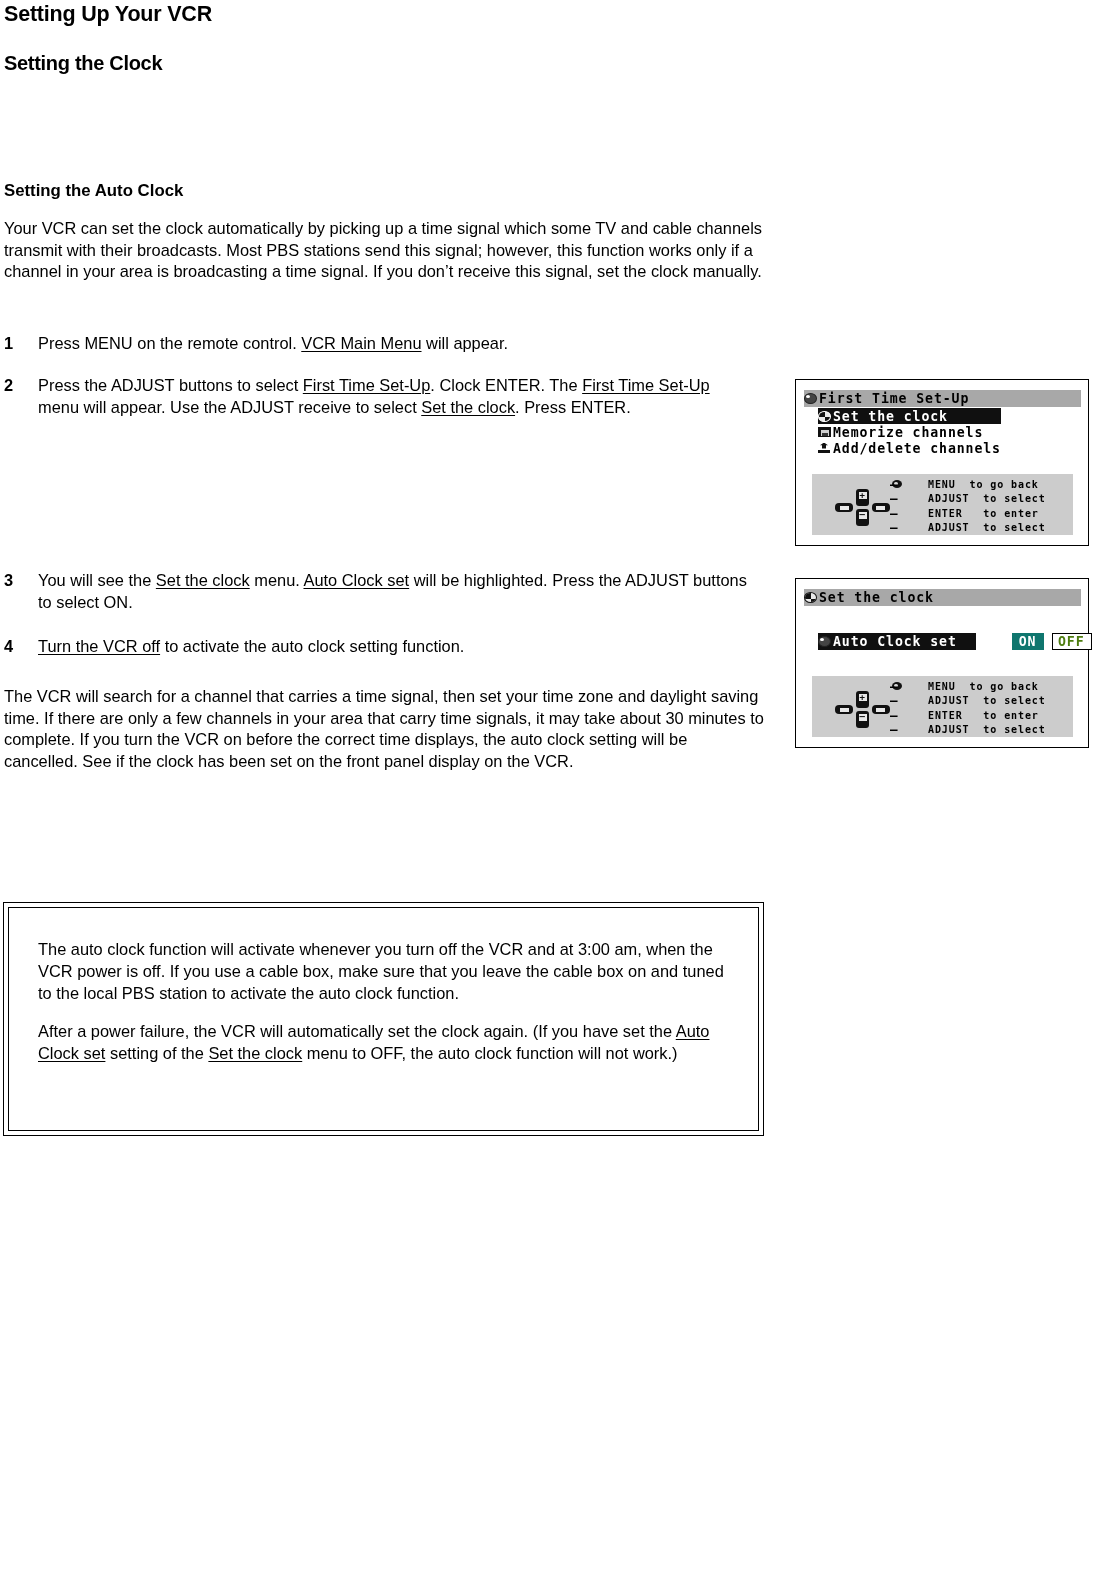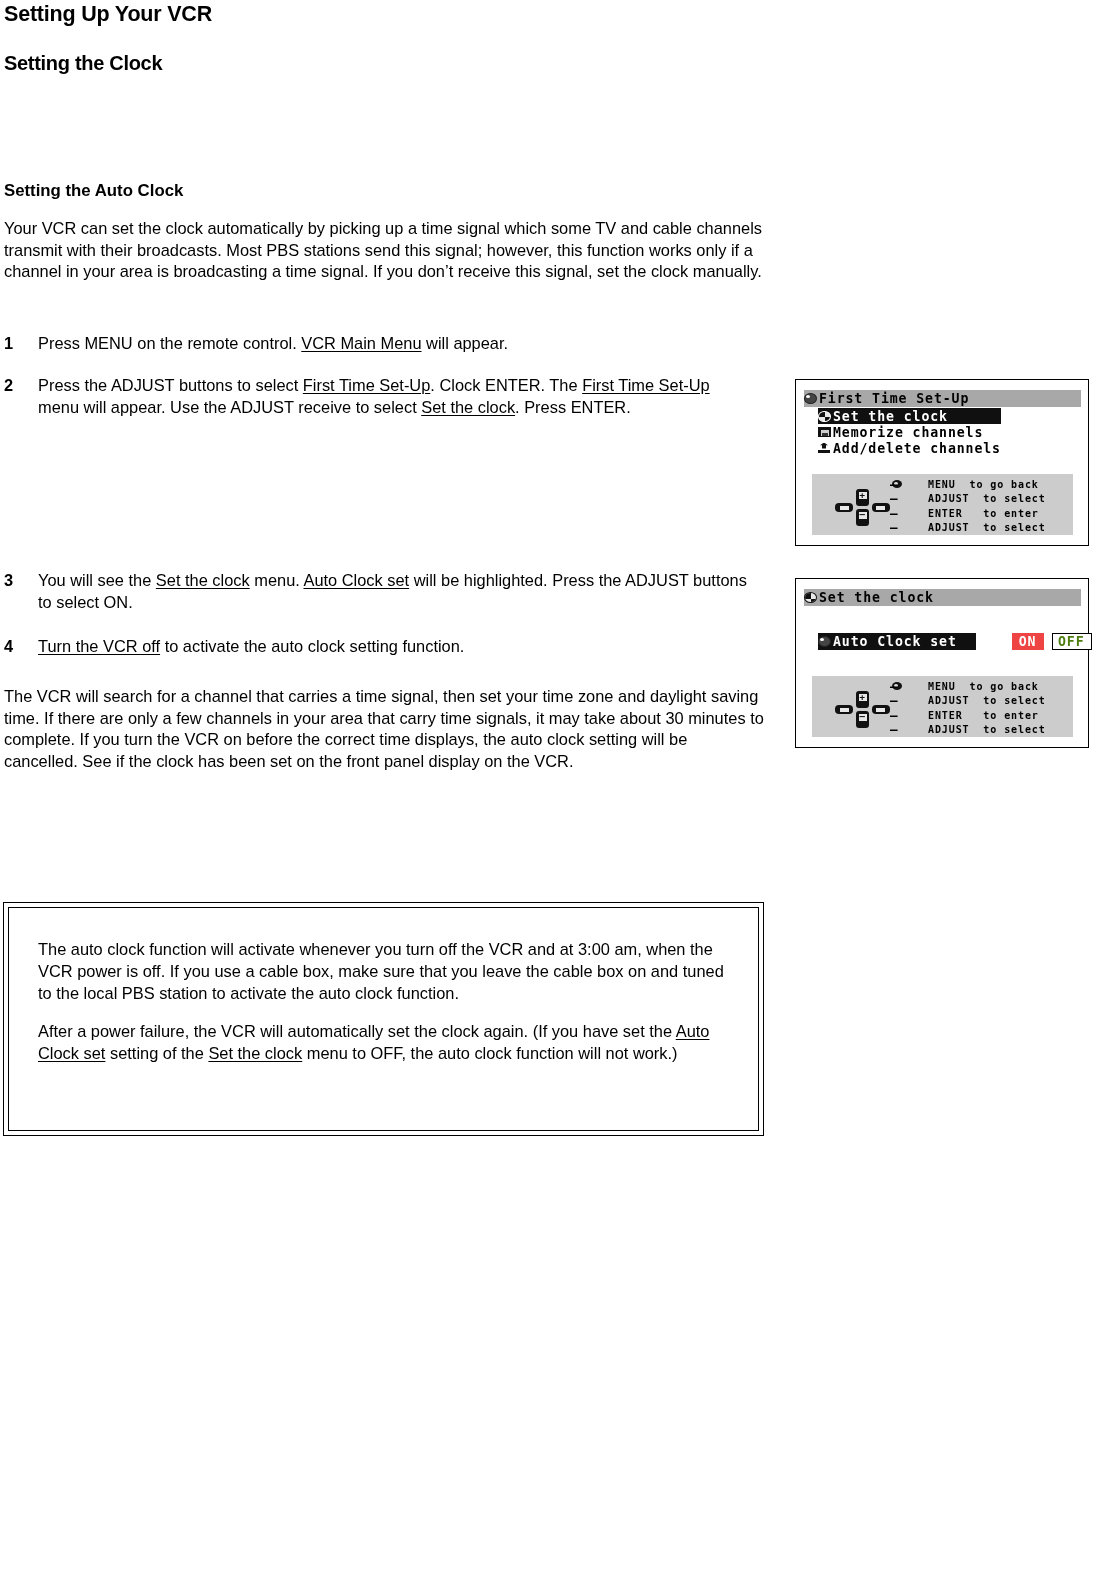--- a/index.html
+++ b/index.html
@@ -201,21 +201,21 @@
     letter-spacing: 0.9px;
     font-weight: bold;
     padding: 1px 6px 1px 5px;
     line-height: 14px;
     box-sizing: border-box;
     height: 17px;
     display: flex;
     align-items: center;
   }
   .val-chip.on-state {
-    background: #ef4444;
+    background: #0f766e;
     color: #ffffff;
     min-width: 32px;
     justify-content: center;
   }
   .val-chip.off-state {
     background: #ffffff;
     color: #4d7c0f;
     border: 1.5px solid #000;
     margin-left: 8px;
     min-width: 34px;

